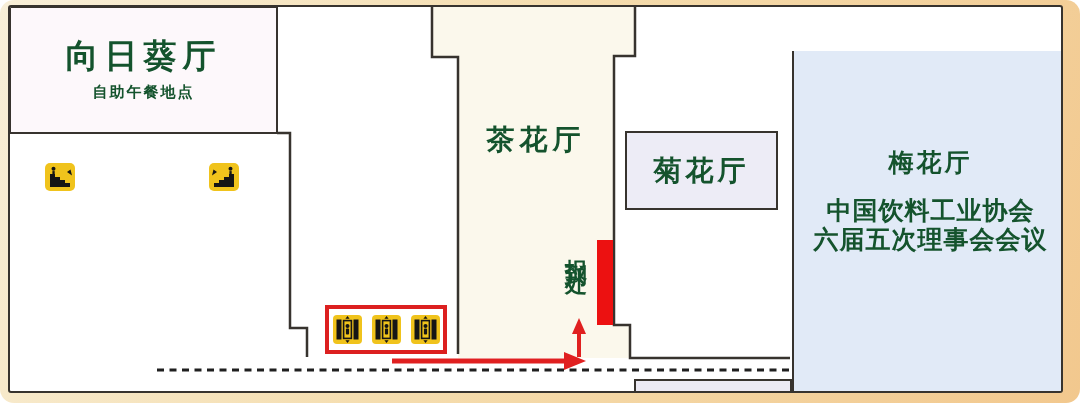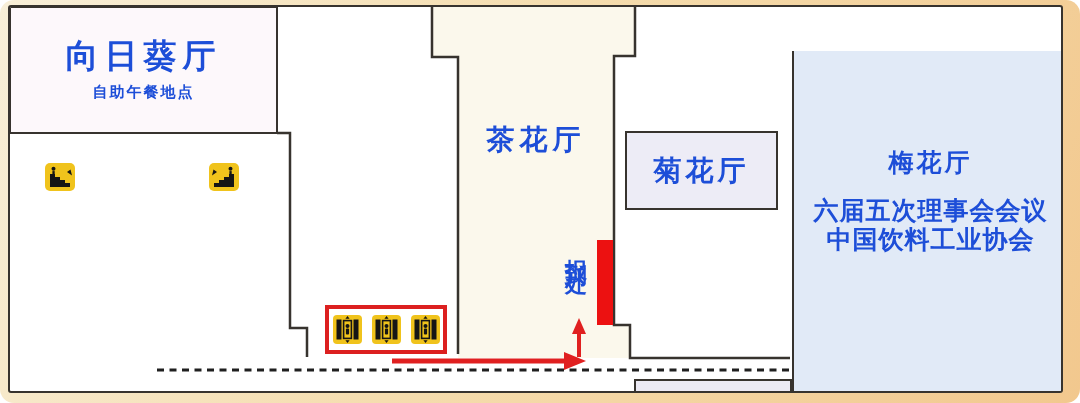--- a/index.html
+++ b/index.html
@@ -1,21 +1,21 @@
 <!DOCTYPE html>
 <html><head>
 <meta charset="utf-8">
 <style>
   html,body{margin:0;padding:0;background:#fff;}
   .frame{
     position:relative;width:1080px;height:403px;
     background:linear-gradient(115deg,#f8efd8 0%,#f5ddae 45%,#f2c88e 100%);
     border-radius:14px;overflow:hidden;
     font-family:"DejaVu Sans","Liberation Sans",sans-serif;
-    color:#1d4ed8;
+    color:#14532d;
   }
   .map{
     position:absolute;left:8px;top:5px;width:1055px;height:388px;
     box-sizing:border-box;background:#ffffff;border:2px solid #37332e;
     border-radius:3px;overflow:hidden;
   }
   .plan-svg{position:absolute;left:0;top:0;}
   .abs{position:absolute;}
   .room-box{box-sizing:border-box;border:2px solid #37332e;display:flex;
     flex-direction:column;align-items:center;justify-content:center;}
@@ -137,19 +137,19 @@
           <polygon points="14.5,28 12.4,25.2 16.6,25.2" fill="#151515"></polygon>
         </svg>
       </span>
     </div>
 
     <div class="abs bottom-box"></div>
 
     <div class="abs plum-area">
       <div class="plum-title">梅花厅</div>
       <div class="plum-event">
+        <div>中国饮料工业协会</div>
         <div>六届五次理事会会议</div>
-        <div>中国饮料工业协会</div>
       </div>
     </div>
 
   </div>
 </div>
 
 </body></html>

